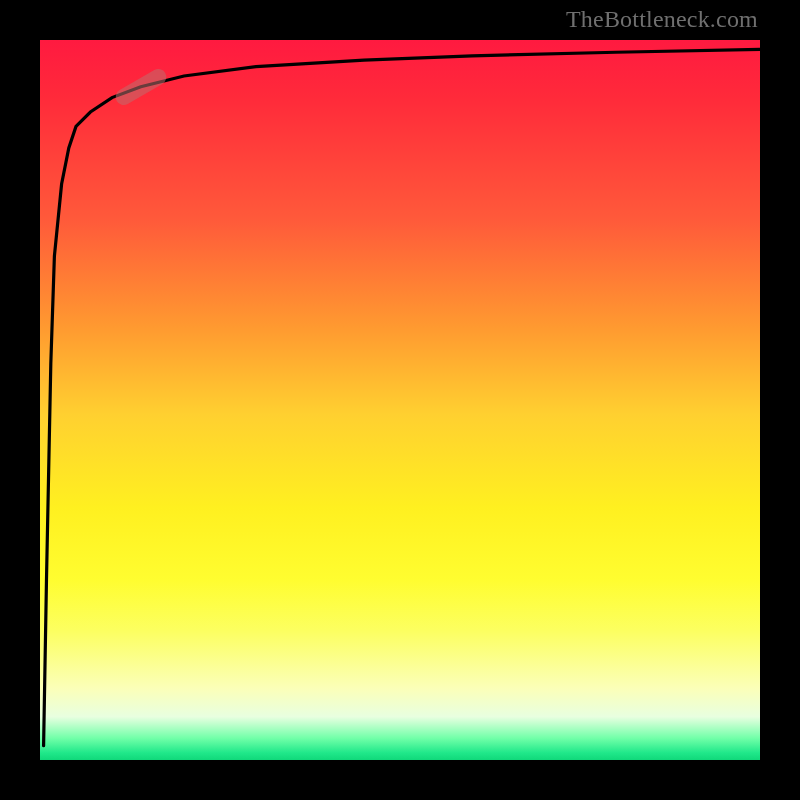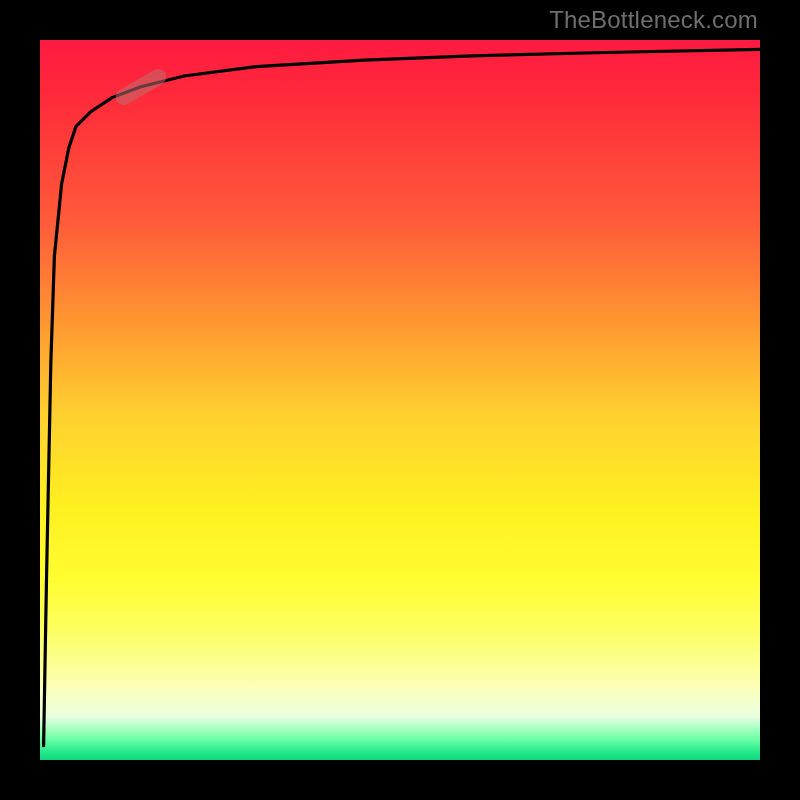--- a/index.html
+++ b/index.html
@@ -48,20 +48,21 @@
   .attribution {
     position: absolute;
     top: 6px;
     right: 42px;
     color: #6f6f6f;
     font-size: 24px;
     font-weight: 400;
     letter-spacing: 0.2px;
     z-index: 50;
     user-select: none;
+    font-family: Liberation Serif, serif;
   }
   svg.curve {
     position: absolute;
     left: 40px;
     top: 40px;
     width: 720px;
     height: 720px;
     z-index: 20;
   }
   .marker {

